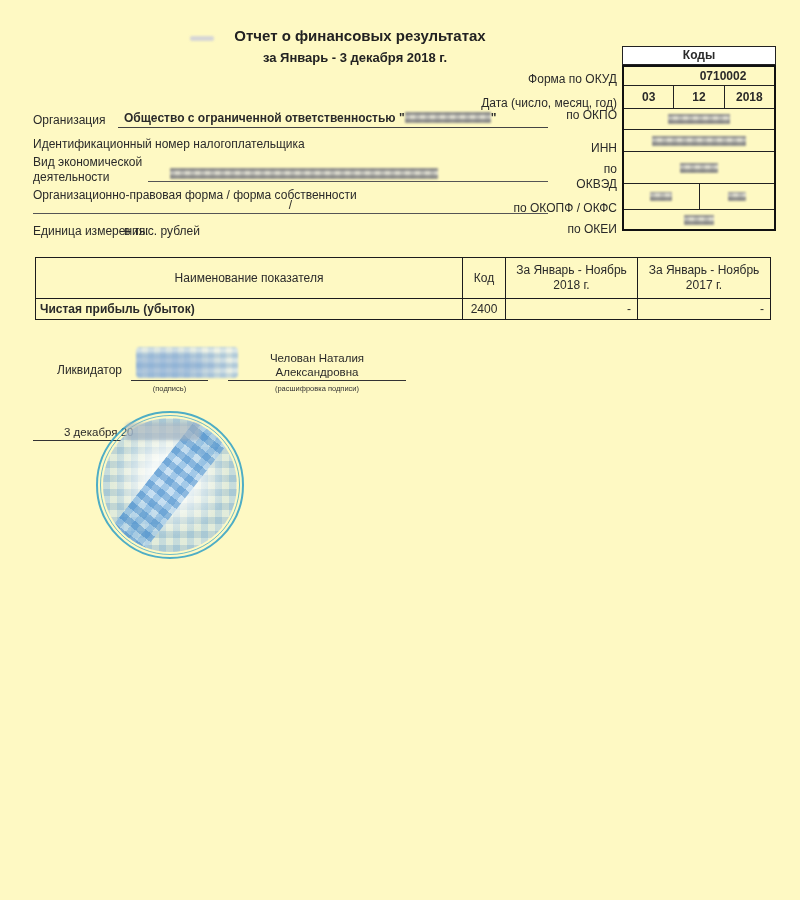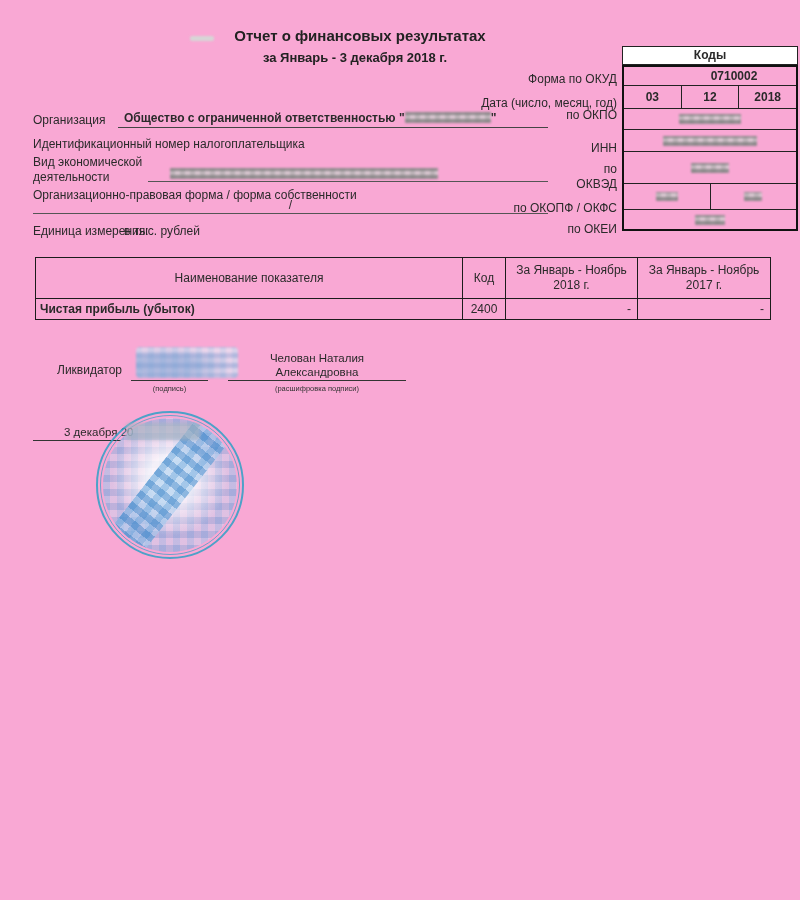--- a/index.html
+++ b/index.html
@@ -4,21 +4,21 @@
 <style>
   * { margin:0; padding:0; box-sizing:border-box; }
   html,body { background:#ffffff; }
   body {
     width:800px; height:900px;
     font-family:"Liberation Sans", sans-serif;
     color:#2a2a2a;
     position:relative;
     overflow:hidden;
   }
-  .page { position:absolute; left:0; top:0; width:800px; height:900px; background:#f9a8d4; }
+  .page { position:absolute; left:0; top:0; width:800px; height:900px; background:#fef9c3; }
 
   
   .doc-title {
     position:absolute; left:0; top:27px; width:720px;
     text-align:center; font-weight:bold; font-size:15px; color:#222;
   }
   .doc-subtitle {
     position:absolute; left:0; top:50px; width:710px;
     text-align:center; font-weight:bold; font-size:13px; color:#222;
   }
@@ -28,21 +28,21 @@
   }
 
   
   .rlbl {
     position:absolute; right:183px; text-align:right;
     font-size:12px; color:#2a2a2a; white-space:nowrap;
   }
   .rlbl.two-line { white-space:normal; line-height:15px; }
 
   
-  .codes { position:absolute; left:622px; top:46px; width:176px; }
+  .codes { position:absolute; left:622px; top:46px; width:154px; }
   .codes-header {
     border:1.5px solid #222; height:19px; line-height:17px;
     text-align:center; font-size:12px; font-weight:bold; background:#fff;
   }
   .codes-main { border:2px solid #111; margin-top:0; }
   .crow {
     border-bottom:1.5px solid #222;
     display:flex; align-items:center; justify-content:center;
   }
   .crow:last-child { border-bottom:none; }

